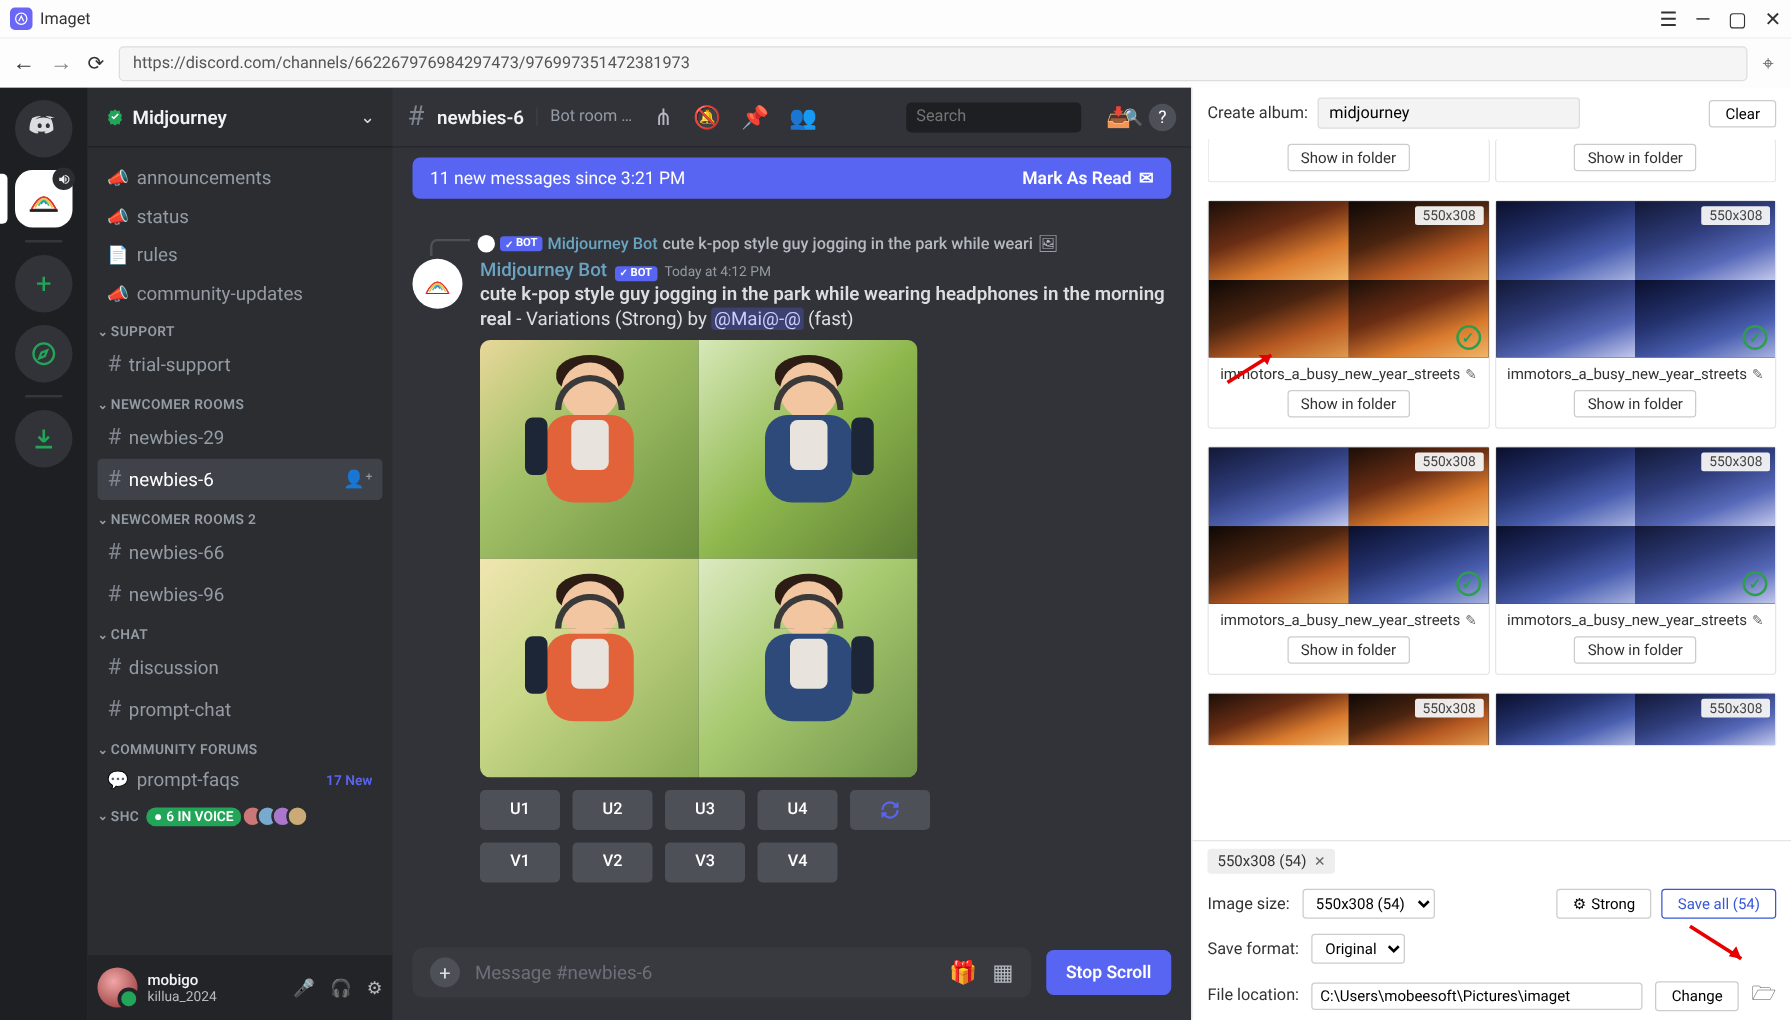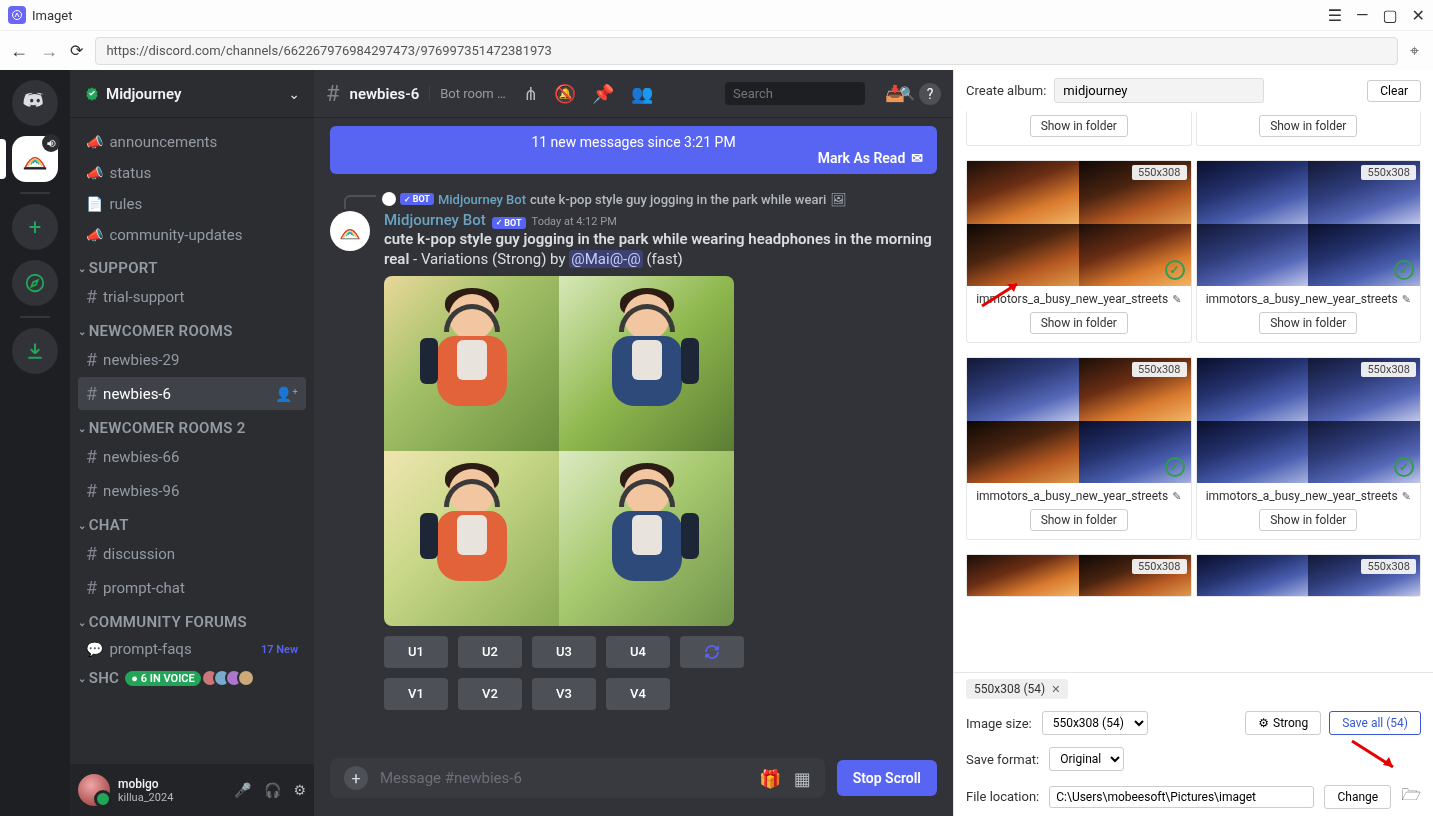--- a/index.html
+++ b/index.html
@@ -40,21 +40,21 @@
 .rail-sep { width: 30px; height: 2px; background: #35363c; border-radius: 1px; }
 .sound-badge { position: absolute; top: -2px; right: -2px; background: #2b2d31; border-radius: 50%; width: 18px; height: 18px; display: flex; align-items: center; justify-content: center; }
 .sound-badge svg { width: 11px; height: 11px; fill: #eee; }
 
 
 .channels { width: 244px; background: #2b2d31; display: flex; flex-direction: column; color: #949ba4; font-size: 14px; }
 .server-header { height: 48px; display: flex; align-items: center; padding: 0 14px; border-bottom: 1px solid #1f2023; cursor: pointer; }
 .server-header-name { color: #f2f3f5; font-weight: 600; font-size: 15px; flex: 1; }
 .verified-badge { width: 16px; height: 16px; margin-right: 6px; }
 .channels-scroll { flex: 1; overflow-y: auto; padding: 8px 0; }
-.channel-cat { display: flex; align-items: center; padding: 8px 8px 2px 8px; font-size: 15px; font-weight: 600; letter-spacing: 0.3px; color: #949ba4; cursor: pointer; }
+.channel-cat { display: flex; align-items: center; padding: 8px 8px 2px 8px; font-size: 11px; font-weight: 600; letter-spacing: 0.3px; color: #949ba4; cursor: pointer; }
 .channel-cat::before { content: "⌄"; margin-right: 2px; font-size: 10px; }
 .channel-item { display: flex; align-items: center; padding: 6px 8px; margin: 1px 8px; border-radius: 4px; cursor: pointer; color: #949ba4; }
 .channel-item.selected { background: #404249; color: #fff; }
 .channel-item .hash { margin-right: 6px; font-size: 18px; color: #80848e; }
 .channel-item .mega { margin-right: 6px; }
 .channel-item .label { flex: 1; font-size: 15px; white-space: nowrap; overflow: hidden; text-overflow: ellipsis; }
 .channel-item .add-user { font-size: 14px; color: #949ba4; }
 .new-badge { font-size: 11px; color: #5865f2; font-weight: 600; }
 .voice-pill { display:inline-flex; align-items:center; background:#23a559; color:#fff; border-radius:10px; padding:1px 6px; font-size:11px; font-weight:600; gap:3px;}
 .voice-row { display:flex; align-items:center; padding: 4px 8px; gap:6px;}
@@ -80,21 +80,21 @@
 .chat-header { height: 48px; display: flex; align-items: center; padding: 0 12px; gap: 10px; border-bottom: 1px solid #26272b; }
 .chat-header .hash { color: #80848e; font-size: 22px; }
 .chat-title { color: #f2f3f5; font-weight: 600; font-size: 15px; }
 .chat-topic { color: #949ba4; font-size: 13px; border-left: 1px solid #3f4147; padding-left: 10px; max-width: 80px; overflow: hidden; white-space: nowrap; text-overflow: ellipsis; }
 .chat-header-icons { display: flex; gap: 16px; color: #b5bac1; align-items: center; margin-left: 4px;}
 .chat-header-icons span { cursor:pointer; font-size:18px; }
 .chat-search { background: #1e1f22; border-radius: 4px; padding: 4px 8px; color: #949ba4; font-size: 13px; display: flex; align-items: center; width: 140px; margin-left: auto; }
 .chat-search input { background: transparent; border: none; color: #dbdee1; font-size: 13px; flex: 1; outline: none; }
 .chat-header-right { display: flex; gap: 14px; color: #b5bac1; align-items: center; margin-left: 10px; }
 
-.new-messages-bar { margin: 8px 16px 1px; background: #5865f2; color: #fff; border-radius: 6px; padding: 8px 14px; display: flex; align-items: center; font-size: 14px; cursor: pointer; flex-direction: column; }
+.new-messages-bar { margin: 8px 16px 12px; background: #5865f2; color: #fff; border-radius: 6px; padding: 8px 14px; display: flex; align-items: center; font-size: 14px; cursor: pointer; }
 .new-messages-bar .mark-read { margin-left: auto; font-weight: 600; display:flex; align-items:center; gap:6px;}
 
 .messages { flex: 1; overflow-y: auto; padding: 8px 16px 0; position: relative; }
 .reply-ref { display: flex; align-items: center; font-size: 13px; color: #b5bac1; margin-left: 52px; gap: 4px; margin-top:6px;}
 .reply-ref .bot-pill { background: #5865f2; color: #fff; font-size: 9px; font-weight: 700; border-radius: 3px; padding: 1px 4px; display:inline-flex; align-items:center; gap:2px;}
 .reply-ref .bot-pill::before { content:"✓"; font-size:8px;}
 .reply-ref .ref-user { color: #6aa4c1; font-weight: 500; }
 .reply-ref .ref-text { color: #b5bac1; overflow:hidden; text-overflow:ellipsis; white-space:nowrap; max-width: 330px; font-weight:500;}
 .reply-ref .img-icon { color:#b5bac1; }
 .reply-hook { width: 32px; height: 14px; border-left: 2px solid #4e5058; border-top: 2px solid #4e5058; border-top-left-radius: 6px; margin-left: -38px; margin-right: 2px; margin-top:6px;}

